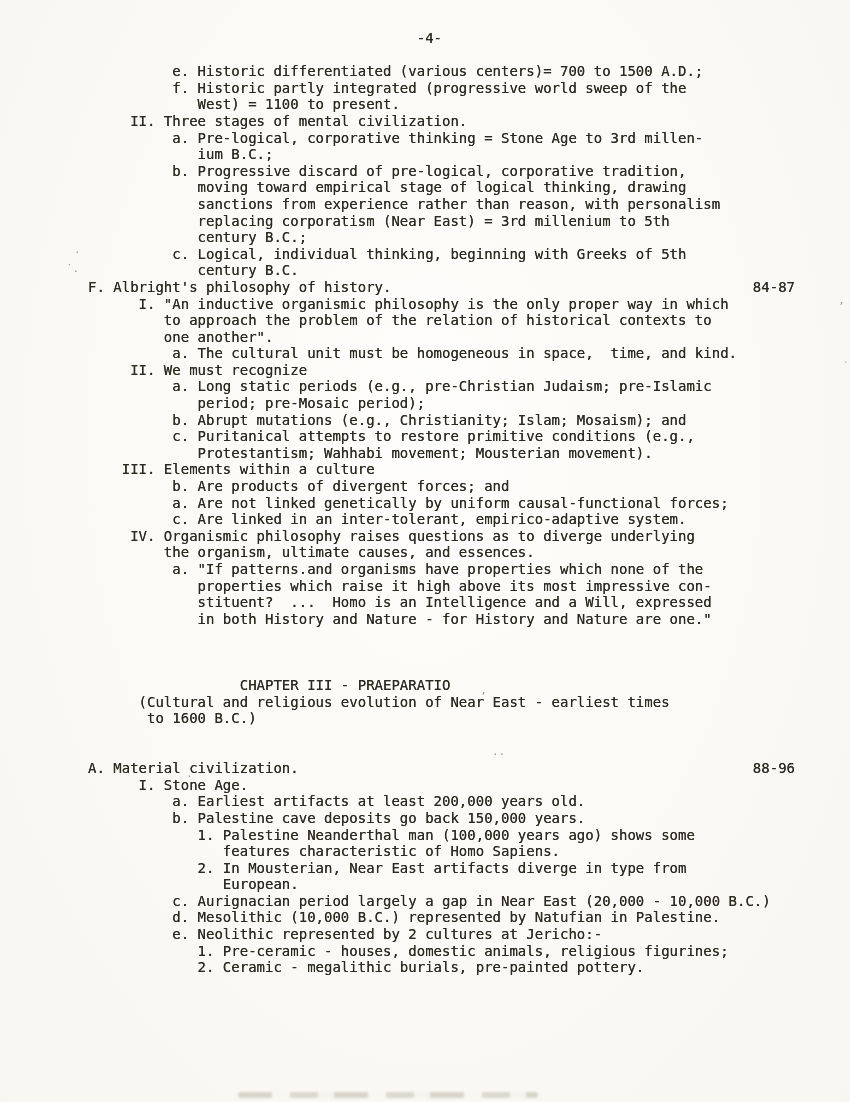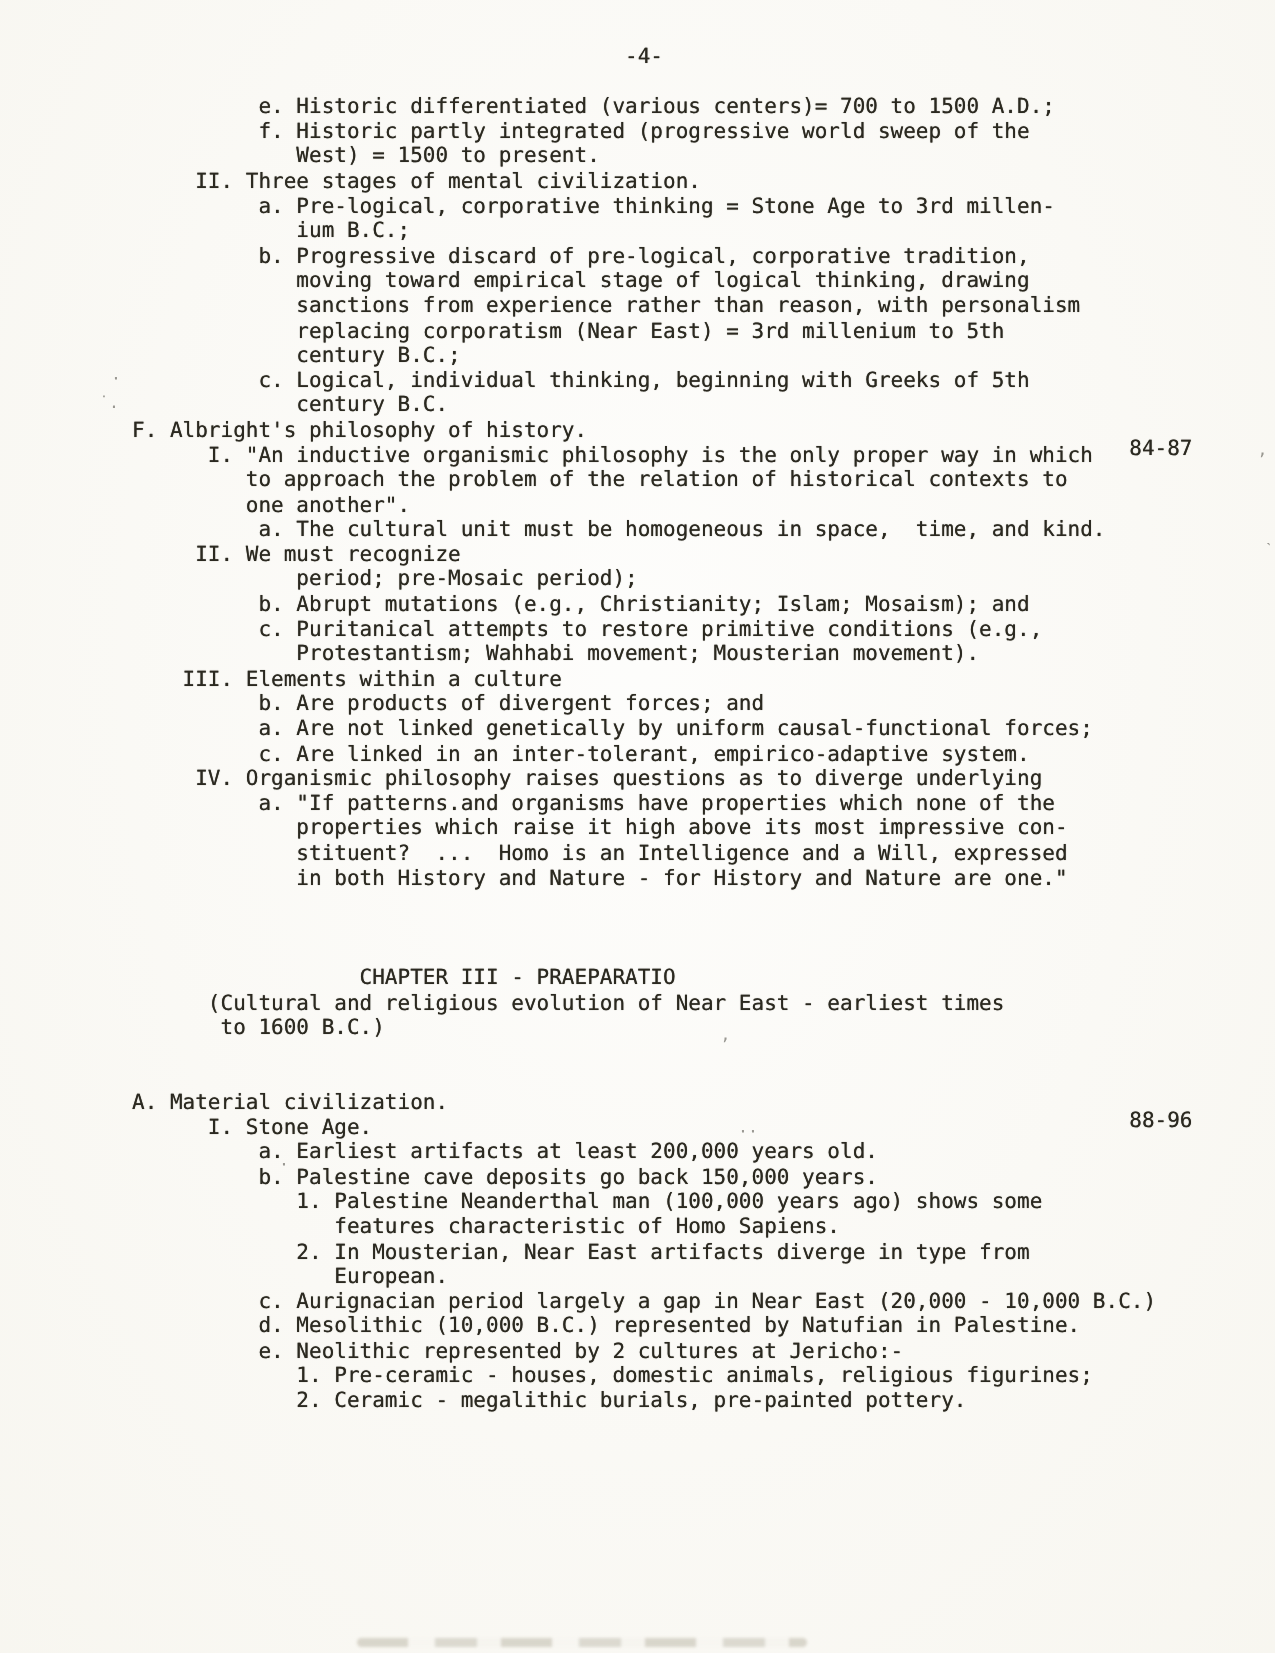--- a/index.html
+++ b/index.html
@@ -20,21 +20,21 @@
     text-shadow:0 0 0.5px rgba(43,41,32,0.85);
   }
   .line{
     position:relative;
     white-space:pre;
     min-height:16.6px;
   }
   .line .u{text-underline-offset:2px;}
   .ref{
     position:absolute;
-    right:55px;top:12px;
+    right:55px;top:0;
     white-space:pre;
     margin-left:17px;
   }
   .speck{
     position:absolute;
     color:#4a4840;
     font-size:11px;
     opacity:0.55;
     pointer-events:none;
   }
@@ -52,46 +52,48 @@
 </head>
 <body>
 
 <div class="page">
   <div class="doc">
 
   <div class="line"><span>                                       -4-</span></div>
       <div class="line"><span></span></div>
       <div class="line"><span>          e. Historic differentiated (various centers)= 700 to 1500 A.D.;</span></div>
       <div class="line"><span>          f. Historic partly integrated (progressive world sweep of the</span></div>
-      <div class="line"><span>             West) = 1500 to present.</span></div>
+      <div class="line"><span>             West) = 1100 to present.</span></div>
       <div class="line"><span>     II. Three stages of mental civilization.</span></div>
       <div class="line"><span>          a. Pre-logical, corporative thinking = Stone Age to 3rd millen-</span></div>
       <div class="line"><span>             ium B.C.;</span></div>
       <div class="line"><span>          b. Progressive discard of pre-logical, corporative tradition,</span></div>
       <div class="line"><span>             moving toward empirical stage of logical thinking, drawing</span></div>
       <div class="line"><span>             sanctions from experience rather than reason, with personalism</span></div>
       <div class="line"><span>             replacing corporatism (Near East) = 3rd millenium to 5th</span></div>
       <div class="line"><span>             century B.C.;</span></div>
       <div class="line"><span>          c. Logical, individual thinking, beginning with Greeks of 5th</span></div>
       <div class="line"><span>             century B.C.</span></div>
       <div class="line"><span>F. Albright's philosophy of history.</span><span class="ref">84-87</span></div>
       <div class="line"><span>      I. "An inductive organismic philosophy is the only proper way in which</span></div>
       <div class="line"><span>         to approach the problem of the relation of historical contexts to</span></div>
       <div class="line"><span>         one another".</span></div>
       <div class="line"><span>          a. The cultural unit must be homogeneous in space,  time, and kind.</span></div>
       <div class="line"><span>     II. We must recognize</span></div>
+      <div class="line"><span>          a. Long static periods (e.g., pre-Christian Judaism; pre-Islamic</span></div>
       <div class="line"><span>             period; pre-Mosaic period);</span></div>
       <div class="line"><span>          b. Abrupt mutations (e.g., Christianity; Islam; Mosaism); and</span></div>
       <div class="line"><span>          c. Puritanical attempts to restore primitive conditions (e.g.,</span></div>
       <div class="line"><span>             Protestantism; Wahhabi movement; Mousterian movement).</span></div>
       <div class="line"><span>    III. Elements within a culture</span></div>
       <div class="line"><span>          b. Are products of divergent forces; and</span></div>
       <div class="line"><span>          a. Are not linked genetically by uniform causal-functional forces;</span></div>
       <div class="line"><span>          c. Are linked in an inter-tolerant, empirico-adaptive system.</span></div>
       <div class="line"><span>     IV. Organismic philosophy raises questions as to diverge underlying</span></div>
+      <div class="line"><span>         the organism, ultimate causes, and essences.</span></div>
       <div class="line"><span>          a. "If patterns.and organisms have properties which none of the</span></div>
       <div class="line"><span>             properties which raise it high above its most impressive con-</span></div>
       <div class="line"><span>             stituent?  ...  Homo </span><span class="u">is</span><span> an Intelligence and a Will, expressed</span></div>
       <div class="line"><span>             in both History and Nature - for History and Nature are one."</span></div>
       <div class="line"><span></span></div>
       <div class="line"><span></span></div>
       <div class="line"><span></span></div>
       <div class="line"><span>                  CHAPTER III - PRAEPARATIO</span></div>
       <div class="line"><span>      (Cultural and religious evolution of Near East - earliest times</span></div>
       <div class="line"><span>       to 1600 B.C.)</span></div>

